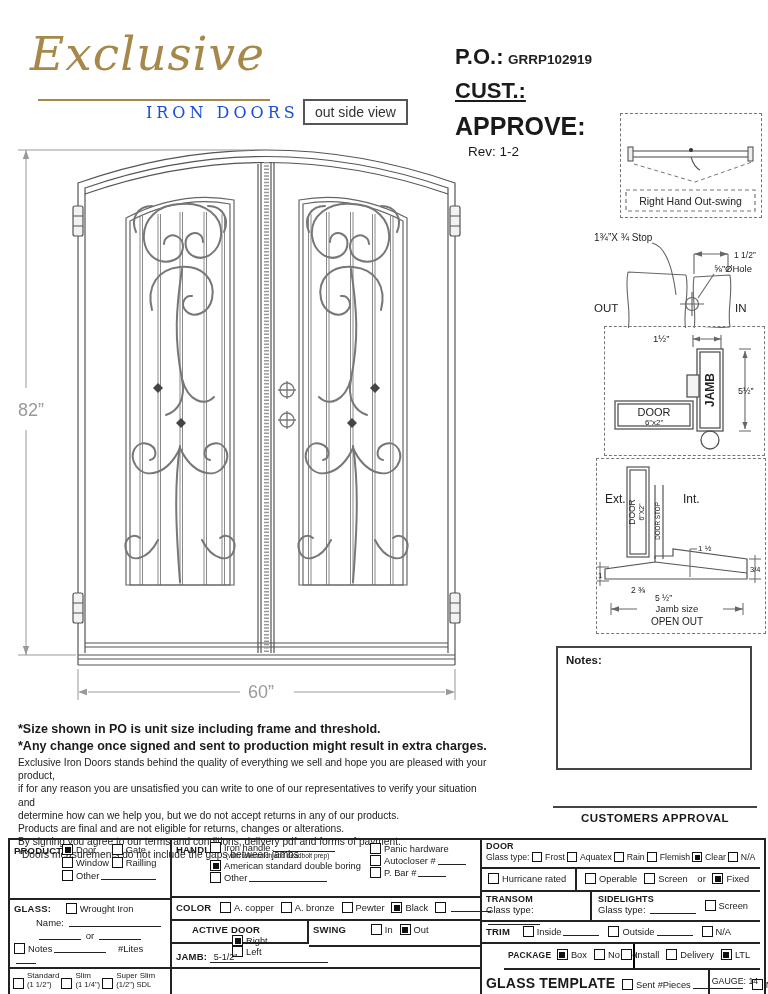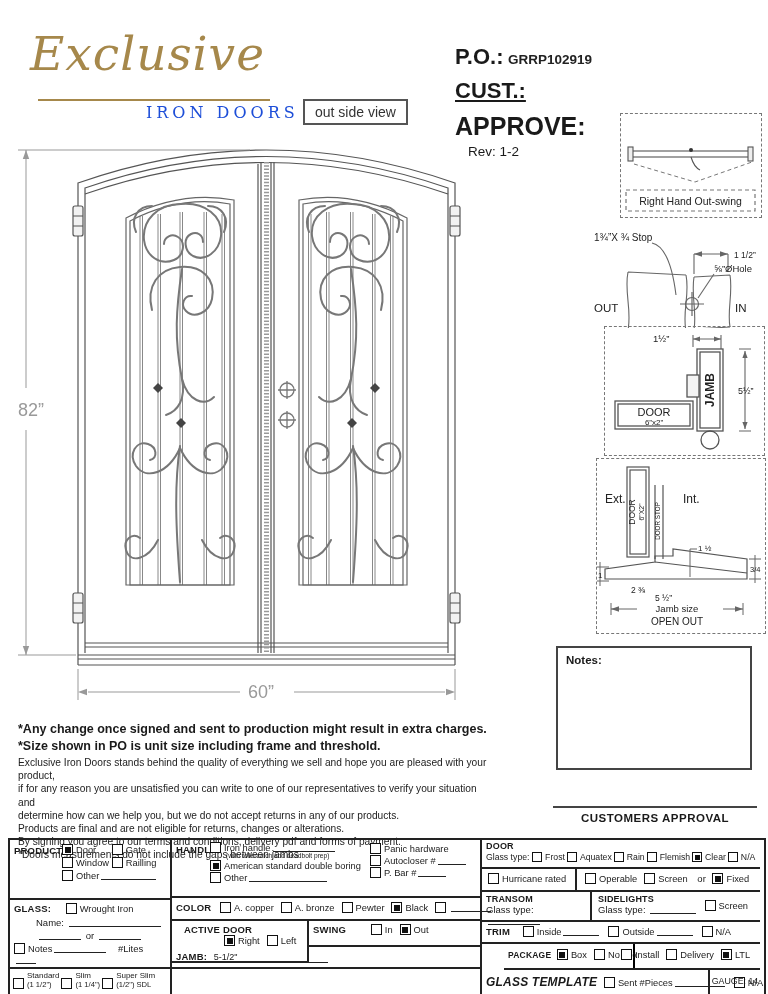--- a/index.html
+++ b/index.html
@@ -260,22 +260,22 @@
 
   <div class="abs noteb" style="left:556px;top:646px;width:196px;height:124px;">
     <span>Notes:</span>
   </div>
 
   <div class="abs approval" style="left:553px;top:806px;width:204px;">
     <span>CUSTOMERS APPROVAL</span>
   </div>
 
   <div class="abs" style="left:18px;top:722px;width:470px;">
+    <div class="disc-bold">*Size shown in PO is unit size including frame and threshold.</div>
     <div class="disc-bold">*Any change once signed and sent to production might result in extra charges.</div>
-    <div class="disc-bold">*Size shown in PO is unit size including frame and threshold.</div>
     <div class="disc-line">Exclusive Iron Doors stands behind the quality of everything we sell and hope you are pleased with your product,</div>
     <div class="disc-line">if for any reason you are unsatisfied you can write to one of our representatives to verify your situation and</div>
     <div class="disc-line">determine how can we help you, but we do not accept returns in any of our products.</div>
     <div class="disc-line">Products are final and are not eligible for returns, changes or alterations.</div>
     <div class="disc-line">By signing you agree to our terms and conditions, delivery pdf and forms of payment.</div>
     <div class="disc-line">*Doors measurements do not include the gaps between jambs</div>
   </div>
 
   <div class="form">
 
@@ -325,21 +325,21 @@
       <div style="position:absolute;left:198px;top:3px;">
           <span class="cbi"><span class="cb"></span><span class="cbt">Panic hardware</span></span>
           <span class="cbi"><span class="cb"></span><span class="cbt">Autocloser #</span><span class="blank" style="width: 28px;"></span></span>
           <span class="cbi"><span class="cb"></span><span class="cbt">P. Bar #</span><span class="blank" style="width: 28px;"></span></span>
         </div>
     </div>
     <div class="fc bb" style="left:162px;top:58px;width:308px;height:23px;padding:4px 0 0 4px;white-space:nowrap;">
       <span class="ftitle">COLOR</span>
       <span style="margin-left:6px;"><span class="cbi"><span class="cb"></span><span class="cbt">A. copper</span></span><span class="cbi"><span class="cb"></span><span class="cbt">A. bronze</span></span><span class="cbi"><span class="cb"></span><span class="cbt">Pewter</span></span><span class="cbi"><span class="cb on"></span><span class="cbt">Black</span></span><span class="cbi"><span class="cb"></span><span class="cbt"></span><span class="blank" style="width: 40px;"></span></span></span>
     </div>
-    <div class="fc bb" style="left:162px;top:81px;width:137px;height:42px;border-right:2px solid #222;padding:3px 0 0 12px;">
+    <div class="fc bb" style="left:162px;top:81px;width:137px;height:23px;border-right:2px solid #222;padding:3px 0 0 20px;">
       <span class="ftitle">ACTIVE DOOR</span>
       <div style="margin:0 0 0 40px;"><span class="cbi"><span class="cb on"></span><span class="cbt">Right</span></span><span class="cbi"><span class="cb"></span><span class="cbt">Left</span></span></div>
     </div>
     <div class="fc bb" style="left:299px;top:81px;width:171px;height:26px;padding:3px 0 0 4px;">
       <span class="ftitle">SWING</span>
       <span style="margin-left:22px;"><span class="cbi"><span class="cb"></span><span class="cbt">In</span></span><span class="cbi"><span class="cb on"></span><span class="cbt">Out</span></span></span>
     </div>
     <div class="fc bb" style="left:162px;top:107px;width:308px;height:22px;padding:4px 0 0 4px;">
       <span class="ftitle">JAMB:</span>
       <span style="display:inline-block;border-bottom:1.3px solid #222;min-width:110px;padding:0 4px;font-size:9px;">5-1/2"</span>
@@ -376,20 +376,20 @@
       <span style="margin-left:10px;"><span class="cbi"><span class="cb"></span><span class="cbt">Inside</span><span class="blank" style="width: 36px;"></span></span><span class="cbi"><span class="cb"></span><span class="cbt">Outside</span><span class="blank" style="width: 36px;"></span></span><span class="cbi"><span class="cb"></span><span class="cbt">N/A</span></span></span>
     </div>
     <div class="fc bb" style="left:494px;top:104px;width:131px;height:26px;border-right:2px solid #000000;padding:5px 0 0 4px;white-space:nowrap;">
       <span class="ftitle" style="font-size:8.5px;">PACKAGE</span>
       <span style="margin-left:3px;"><span class="cbi"><span class="cb on"></span><span class="cbt">Box</span></span><span class="cbi"><span class="cb"></span><span class="cbt">No box</span></span></span>
     </div>
     <div class="fc bb" style="left:603px;top:104px;width:147px;height:26px;padding:5px 0 0 8px;white-space:nowrap;">
       <span><span class="cbi"><span class="cb"></span><span class="cbt">Install</span></span><span class="cbi"><span class="cb"></span><span class="cbt">Delivery</span></span><span class="cbi"><span class="cb on"></span><span class="cbt">LTL</span></span></span>
     </div>
     <div class="fc" style="left:472px;top:130px;width:228px;height:24px;border-right:2px solid #222;padding:5px 0 0 4px;white-space:nowrap;">
-      <span class="ftitle" style="font-size:12px;font-style:italic;">GLASS TEMPLATE</span>
+      <span class="ftitle" style="font-size:14px;">GLASS TEMPLATE</span>
       <span style="margin-left:4px;"><span class="cbi"><span class="cb"></span><span class="cbt">Sent  #Pieces</span><span class="blank" style="width: 50px;"></span></span><span class="cbi"><span class="cb"></span><span class="cbt">N/A</span></span></span>
     </div>
     <div class="fc" style="left:700px;top:130px;width:50px;height:24px;padding:6px 0 0 0;text-align:center;font-size:8.8px;">
       <span>GAUGE: 14</span>
     </div>
   </div>
 </div>
 
 </body></html>

